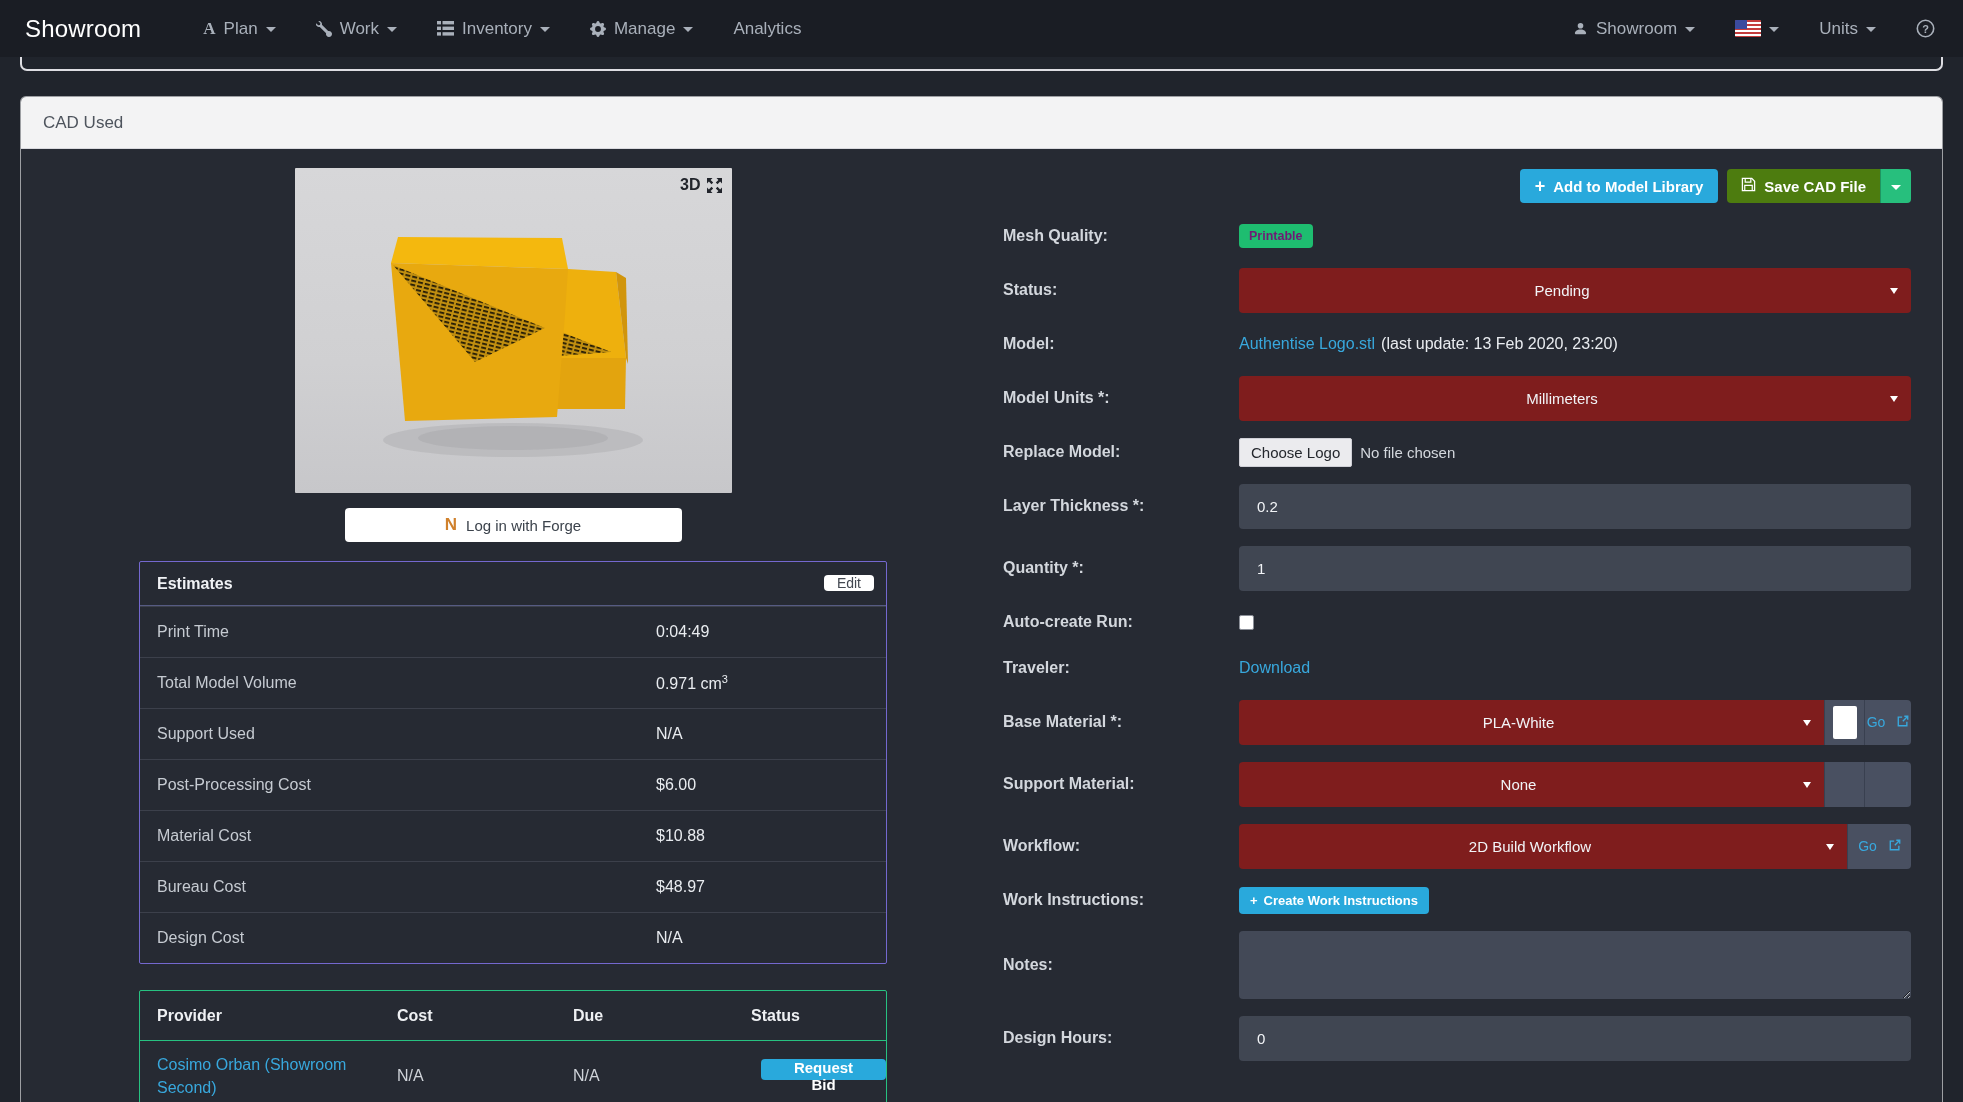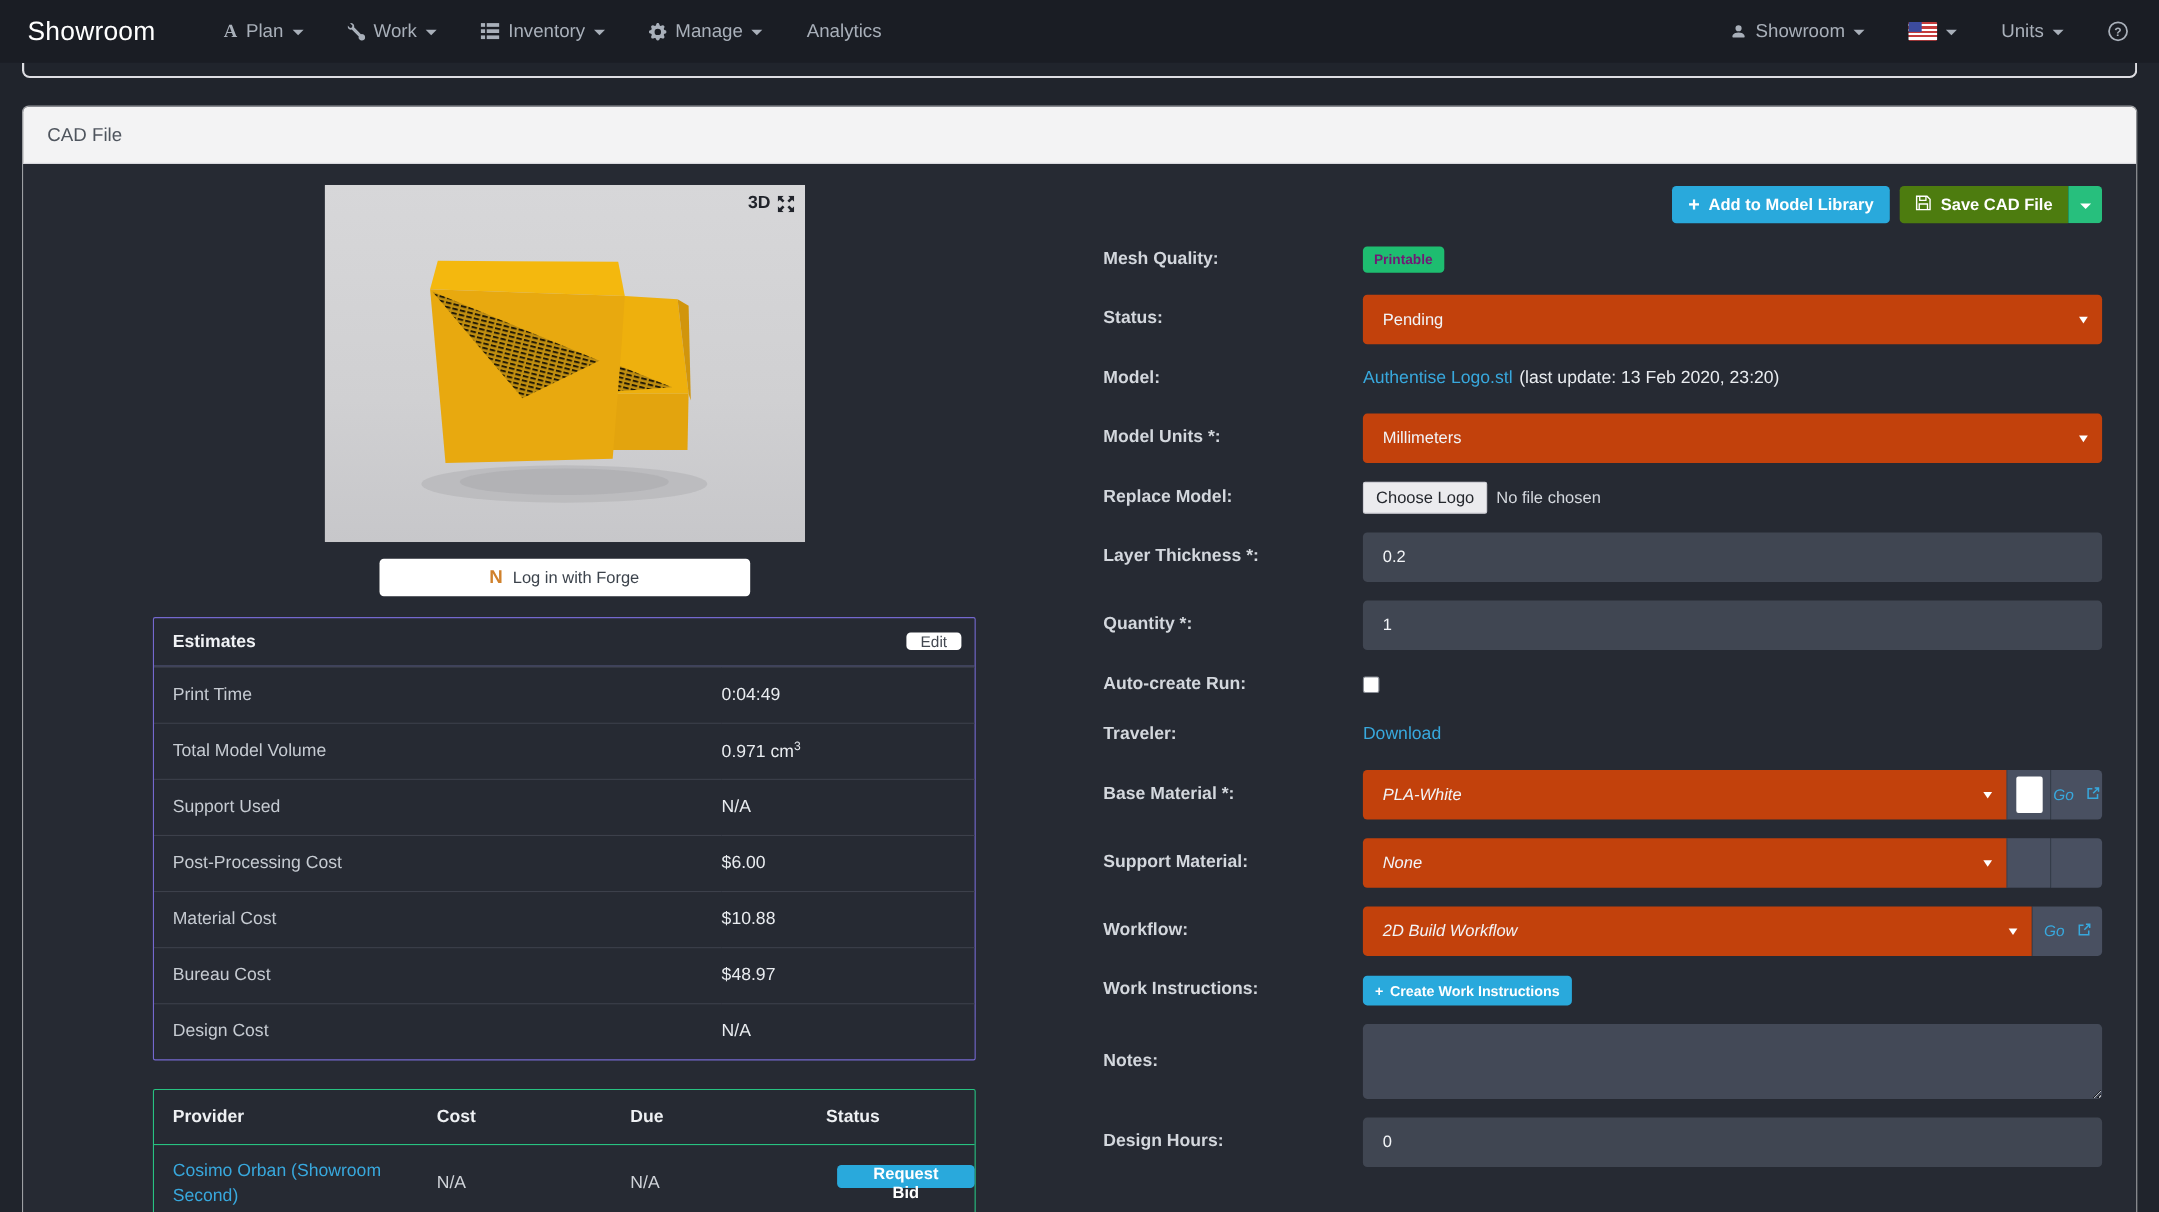--- a/index.html
+++ b/index.html
@@ -74,26 +74,26 @@
   .save-caret .caret { border-top-color:#fff; }
   .plus-glyph { font-size:18px; font-weight:bold; line-height:1; }
 
   .form { margin-top:10px; }
   .frow { display:flex; align-items:center; min-height:62px; }
   .frow.short { min-height:46px; }
   .frow.tall { min-height:84px; }
   .flabel { width:236px; font-weight:bold; font-size:16px; color:#d3d7dd; flex:none; }
   .fctrl { width:672px; display:flex; align-items:center; }
   .badge-green { background:#1ebd70; color:#701a75; font-weight:bold; font-size:12.5px; padding:5px 10px; border-radius:4px; }
-  .select { position:relative; background:#c2410c; border-radius:4px; height:45px; flex:1;
-      display:flex; align-items:center; padding:0 30px 0 18px; font-size:15px; color:#f2f4f7; cursor:pointer; }
+  .select { position:relative; background:#7f1d1d; border-radius:4px; height:45px; flex:1;
+      display:flex; align-items:center; padding:0 30px 0 4px; font-size:15px; color:#f2f4f7; cursor:pointer;justify-content:center; }
   .select .caret { position:absolute; right:13px; border-left-width:4.5px; border-right-width:4.5px; border-top:6px solid #fff; }
   .tinput { background:#404652; border:none; border-radius:4px; height:45px; width:672px; color:#f2f4f7;
       font-size:15px; padding:0 18px; font-family:"Liberation Sans", sans-serif; }
-  .composite { display:flex; width:672px; height:45px;font-style:italic; }
+  .composite { display:flex; width:672px; height:45px; }
   .composite .select { border-radius:4px 0 0 4px; }
   .cell { background:#495061; display:flex; align-items:center; justify-content:center; }
   .swatch-cell { width:40px; border-left:1px solid #394050; }
   .swatch { width:24px; height:33px; border-radius:2px; }
   .go-cell { width:47px; border-left:1px solid #394050; border-radius:0 4px 4px 0; gap:4px; font-size:14px; }
   .go-cell .link { display:flex; align-items:flex-start; gap:12px; }
   .file-btn { background:#ebebee; color:#24272d; border:1px solid #cfcfd6; border-radius:2px;
       font-size:15px; padding:5px 11px; cursor:pointer; font-family:"Liberation Sans", sans-serif; }
   .file-note { color:#d4d8de; font-size:15px; margin-left:8px; }
   .checkbox { appearance:none; width:15px; height:15px; background:#fff; border:1px solid #8b8f98; border-radius:2px; cursor:pointer; }
@@ -178,21 +178,21 @@
           </svg>
         </span>
     </div>
   </div>
 </div>
 
 <div class="page">
   <div class="prev-panel-bottom"></div>
 
   <div class="panel">
-    <div class="panel-header">CAD File</div>
+    <div class="panel-header">CAD Used</div>
 
     <div class="panel-body">
 
       <div class="left-col">
         <div class="preview">
           <svg width="437" height="325" viewBox="0 0 437 325">
             <defs>
               <linearGradient id="bgGrad" x1="0" y1="0" x2="0" y2="1">
                 <stop offset="0" stop-color="#d7d7d9"></stop>
                   <stop offset="0.6" stop-color="#d0d0d2"></stop>

